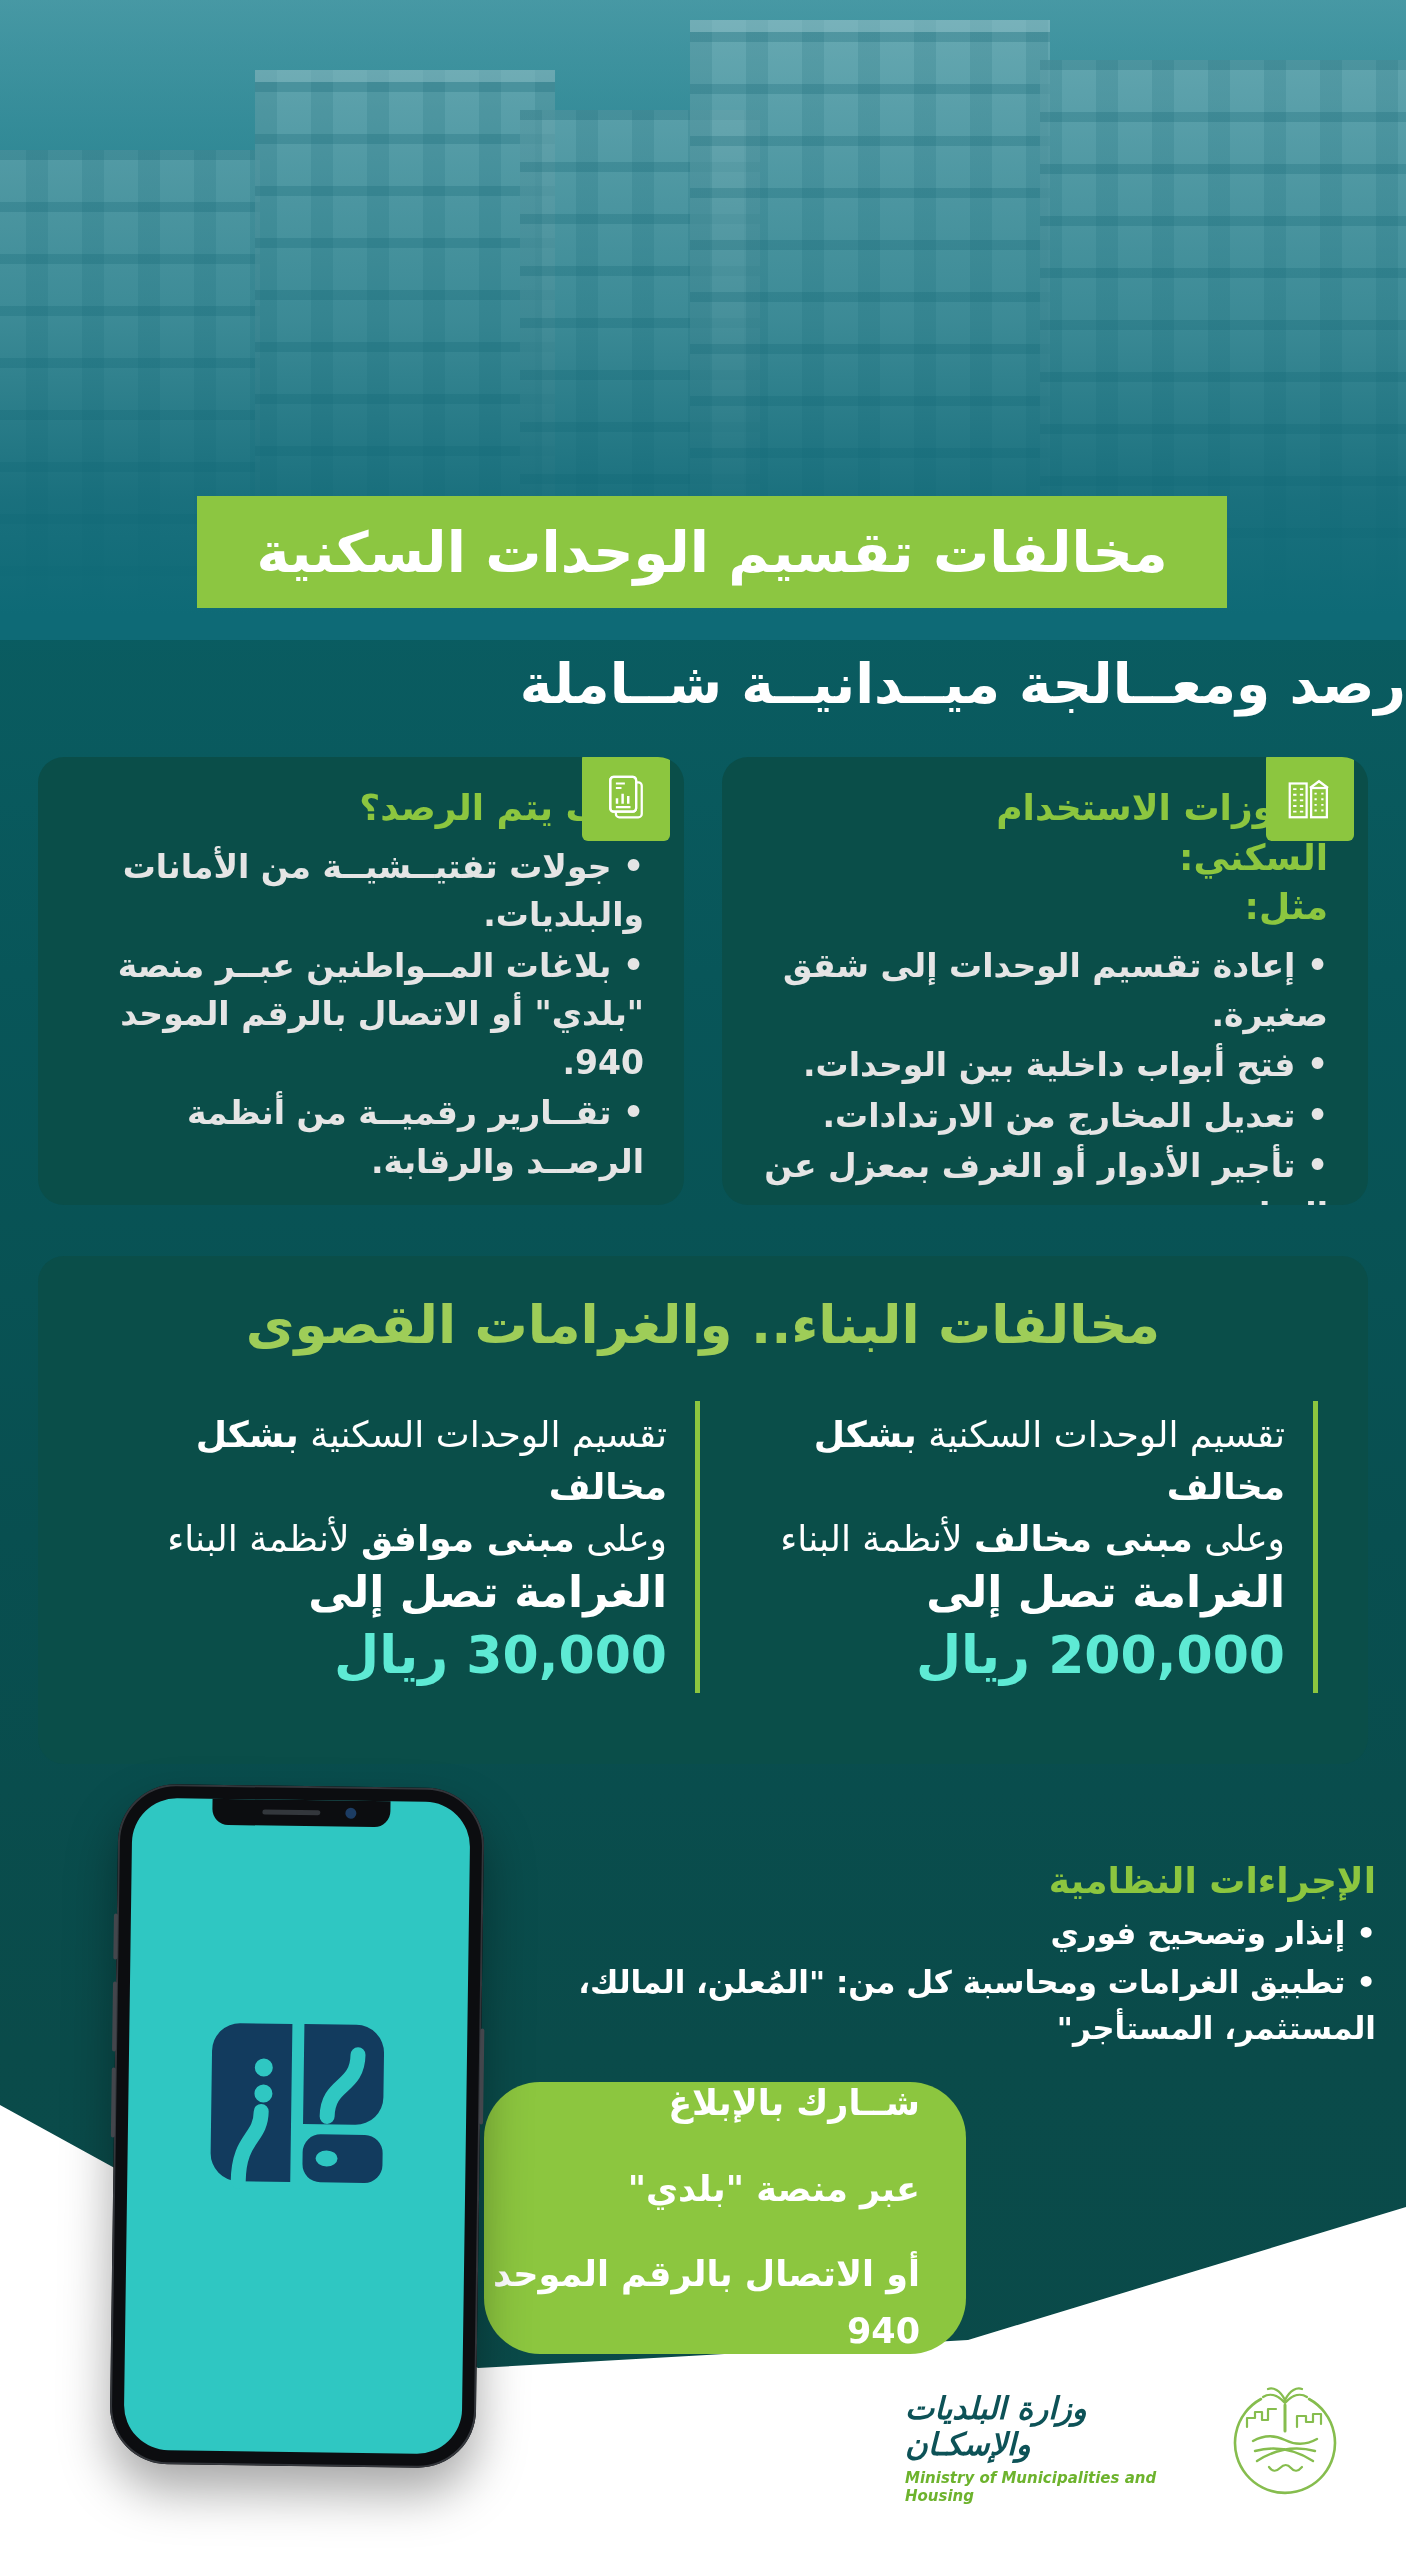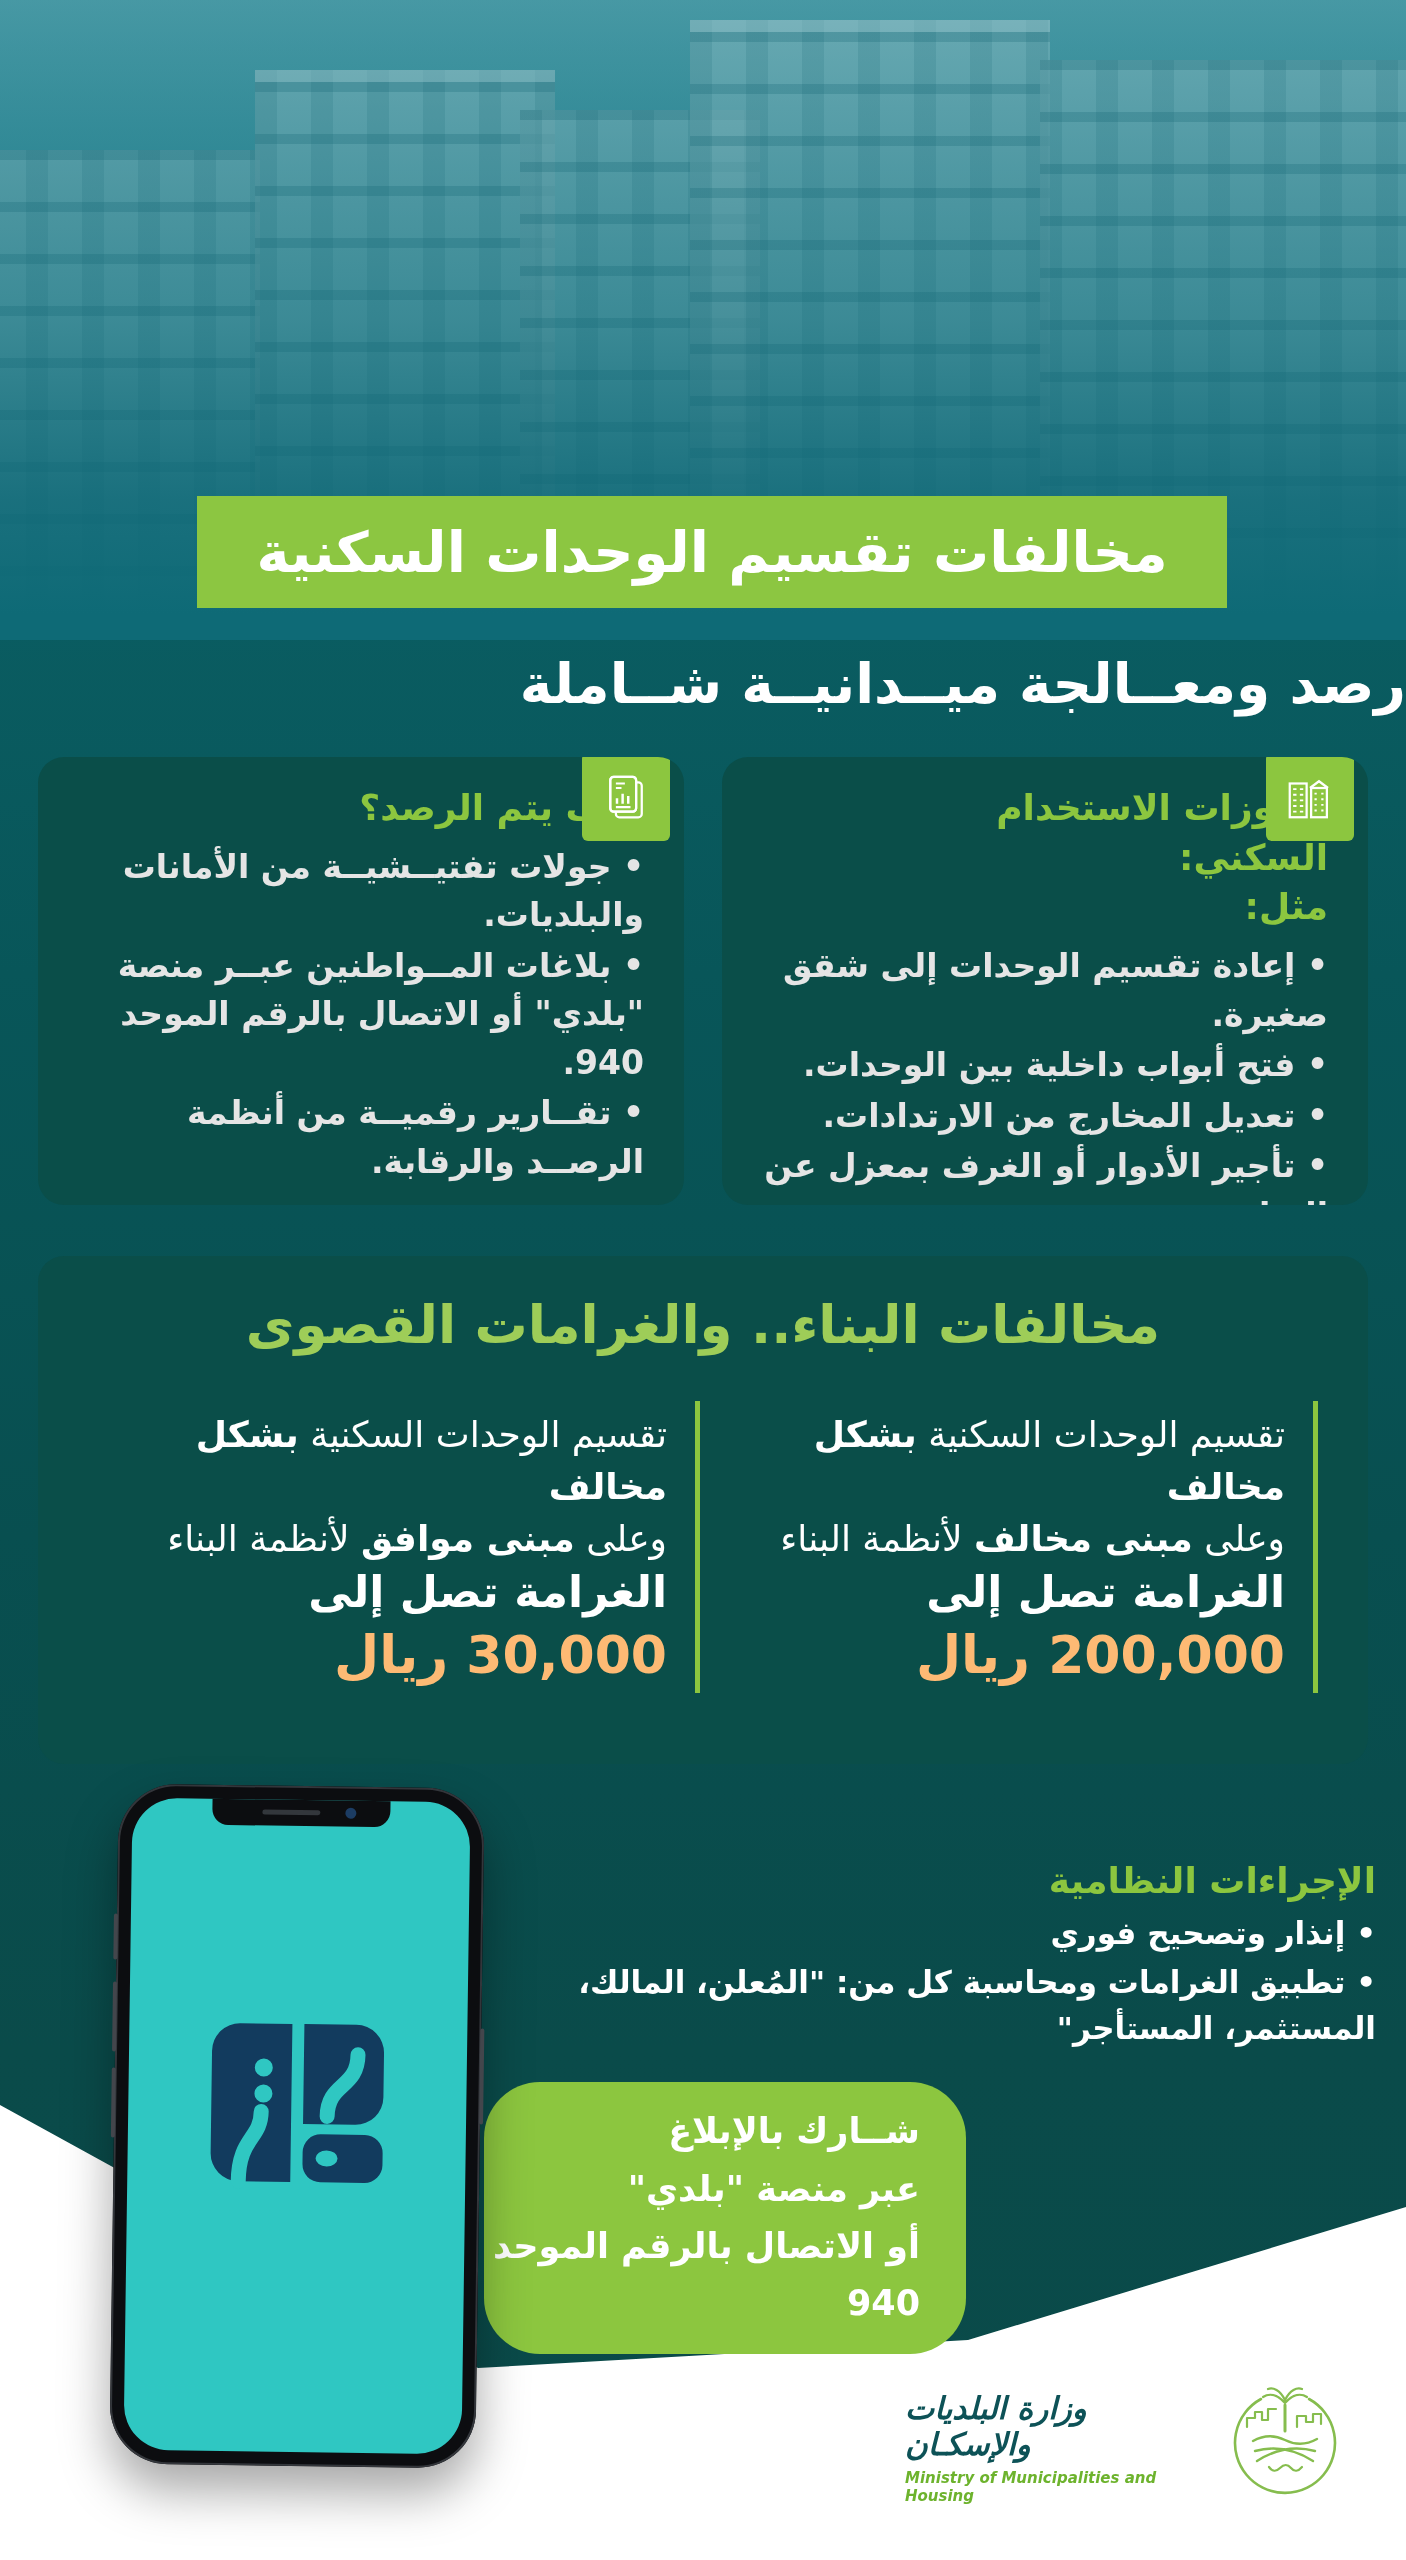--- a/index.html
+++ b/index.html
@@ -34,32 +34,32 @@
   .card-bullets div{margin-bottom:2px;}
   
   .fines{position:absolute;top:1256px;left:38px;width:1330px;height:508px;background:#0a4e49;border-radius:26px;
     box-sizing:border-box;padding-top:38px;}
   .fines-title{text-align:center;color:#9ecd58;font-size:53px;font-weight:bold;}
   .fines-cols{display:flex;direction:rtl;margin-top:46px;padding:0 50px 0 44px;}
   .fcol{flex:1;border-right:5px solid #8cc63f;padding:8px 28px 0 12px;height:292px;box-sizing:border-box;text-align:right;}
   .fline{color:#fff;font-size:36px;line-height:1.45;text-align:right;}
   .fline b{font-weight:bold;}
   .fine-label{color:#fff;font-weight:bold;font-size:44px;}
-  .fine-amount{margin-top:8px;color:#fdba74;font-weight:bold;font-size:52px;}
+  .fine-amount{margin-top:8px;color:#5eead4;font-weight:bold;font-size:52px;}
   
   .white-sweep{position:absolute;top:2000px;left:0;width:1406px;height:560px;background:#fff;z-index:2;
     clip-path:polygon(0px 105px, 478px 368px, 968px 340px, 1406px 207px, 1406px 560px, 0px 560px);}
   
   .procedures{position:absolute;top:1860px;right:30px;width:800px;text-align:right;direction:rtl;z-index:3;}
   .p-head{color:#8cc63f;font-size:36px;font-weight:bold;margin-bottom:10px;}
   .p-item{color:#fff;font-size:31px;font-weight:bold;line-height:1.46;margin-bottom:4px;}
   
   .cta{position:absolute;left:484px;top:2082px;width:482px;height:272px;background:#8cc63f;border-radius:56px;z-index:3;
     display:flex;flex-direction:column;justify-content:center;box-sizing:border-box;padding-right:46px;
-    text-align:right;color:#fff;font-weight:bold;font-size:35px;line-height:1.64;}
+    text-align:right;color:#fff;font-weight:bold;font-size:35px;line-height:1.64;gap:28px;}
   
   .phone{position:absolute;left:114px;top:1786px;width:366px;height:680px;z-index:4;transform:rotate(0.8deg);}
   .ph-frame{position:absolute;inset:0;background:#0c0d10;border-radius:58px;
     box-shadow:0 26px 50px rgba(0,0,0,.35), inset 0 0 0 2px #33363b;}
   .ph-screen{position:absolute;inset:14px;background:#2fc7c2;border-radius:45px;overflow:hidden;}
   .ph-notch{position:absolute;top:14px;left:50%;transform:translateX(-50%);width:178px;height:26px;background:#0c0d10;
     border-radius:0 0 16px 16px;z-index:5;}
   .ph-speaker{position:absolute;top:10px;left:50px;width:58px;height:5px;background:#33373c;border-radius:3px;}
   .ph-cam{position:absolute;top:7px;right:34px;width:11px;height:11px;border-radius:50%;background:#1c3c63;}
   .ph-btn{position:absolute;width:4px;background:#43464c;border-radius:2px;}

